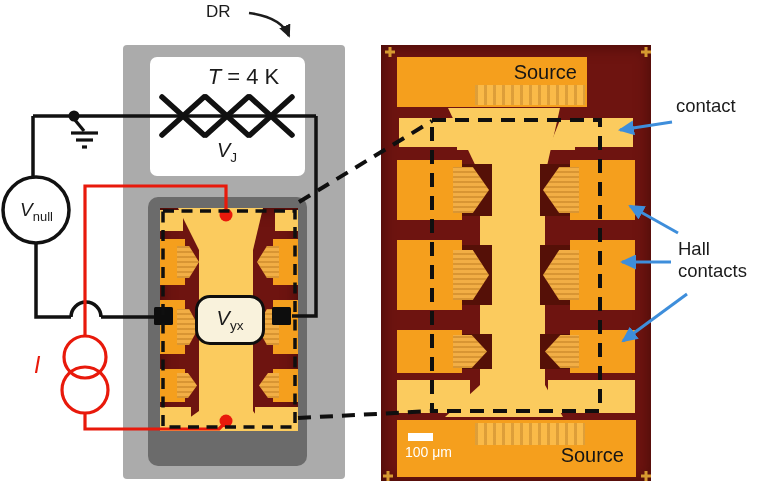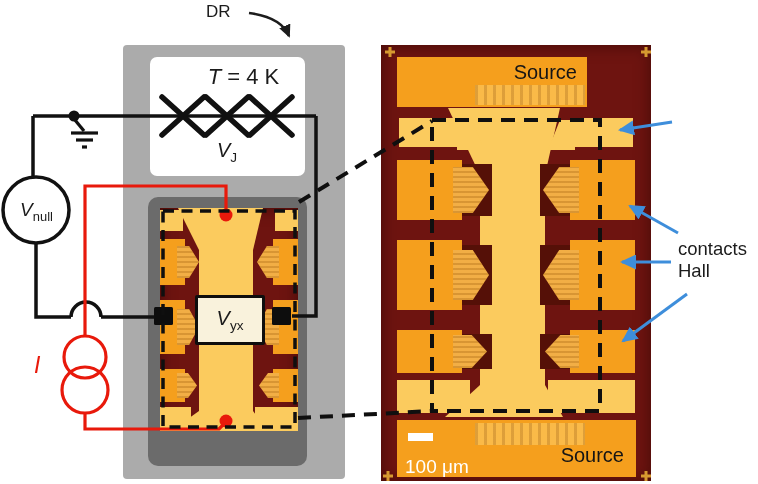--- a/index.html
+++ b/index.html
@@ -19,21 +19,21 @@
   .pad{position:absolute;background:var(--orange);}
   .lt{background:var(--lightgold);}
   .og{background:var(--orange);}
   .recess{background:var(--recess);}
   .tipL{background:var(--tip);clip-path:polygon(0 0,55% 0,100% 50%,55% 100%,0 100%);
         background-image:repeating-linear-gradient(0deg,rgba(150,85,5,.28) 0 2px,transparent 2px 5px);}
   .tipR{background:var(--tip);clip-path:polygon(45% 0,100% 0,100% 100%,45% 100%,0 50%);
         background-image:repeating-linear-gradient(0deg,rgba(150,85,5,.28) 0 2px,transparent 2px 5px);}
   .comb{position:absolute;background:rgba(250,190,80,.85);
         background-image:repeating-linear-gradient(90deg,rgba(120,60,5,.22) 0 3px,transparent 3px 9px);}
-  .vyx{position:absolute;background:var(--cream);border:3px solid #0e0e0e;border-radius:2px;
+  .vyx{position:absolute;background:var(--cream);border:3px solid #0e0e0e;border-radius:15px;
        display:flex;align-items:center;justify-content:center;font-size:20px;}
   .whitebar{position:absolute;background:#ffffff;}
 </style>
 </head>
 <body>
 
 <div class="fig">
 
   <div class="abs dr-box" style="left:123px;top:45px;width:222px;height:434px;"></div>
 
@@ -99,21 +99,21 @@
     <div class="abs recess" style="left:159px;top:289px;width:30px;height:35px;"></div>
     <div class="abs og" style="left:189px;top:285px;width:65px;height:43px;"></div>
     <div class="abs tipR" style="left:164px;top:290px;width:34px;height:33px;"></div>
 
     <div class="abs lt" style="left:16px;top:335px;width:73px;height:33px;"></div>
     <div class="abs lt" style="left:167px;top:335px;width:87px;height:33px;"></div>
 
     <div class="pad" style="left:16px;top:375px;width:239px;height:57px;">
       <div class="comb" style="left:78px;top:3px;width:110px;height:22px;"></div>
       <div class="whitebar" style="left:11px;top:13px;width:25px;height:8px;"></div>
-      <div class="lbl" style="left:8px;top:36px;font-size:19px;color:#ffffff;">100 μm</div>
+      <div class="lbl" style="left:8px;top:24px;font-size:14px;color:#ffffff;">100 μm</div>
       <div class="lbl" style="right:12px;top:24px;font-size:20px;color:#151515;">Source</div>
     </div>
   </div>
 
   <svg class="abs" style="left:0;top:0;" width="758" height="484" viewBox="0 0 758 484">
     <defs>
       <marker id="ab" markerUnits="userSpaceOnUse" markerWidth="17" markerHeight="15" refX="14" refY="7.5" orient="auto">
         <path d="M0 0 L16 7.5 L0 15 Z" style="fill:var(--blue)"></path>
       </marker>
       <marker id="ak" markerUnits="userSpaceOnUse" markerWidth="14" markerHeight="12" refX="11" refY="6" orient="auto">
@@ -197,20 +197,21 @@
   </div>
 
   <div class="lbl" style="left:34px;top:352px;font-size:23px;font-style:italic;color:var(--red);">I</div>
 
   <div class="vyx" style="left:195px;top:295px;width:64px;height:44px;">
     <span><i>V</i><sub>yx</sub></span>
   </div>
 
 
   <div class="lbl" style="left:676px;top:95px;font-size:18.5px;line-height:22px;">
+    <div>contact</div>
   </div>
 
   <div class="lbl" style="left:678px;top:238px;font-size:18.5px;line-height:22px;">
+    <div>Hall</div>
     <div>contacts</div>
-    <div>Hall</div>
   </div>
 
 </div>
 
 </body></html>

